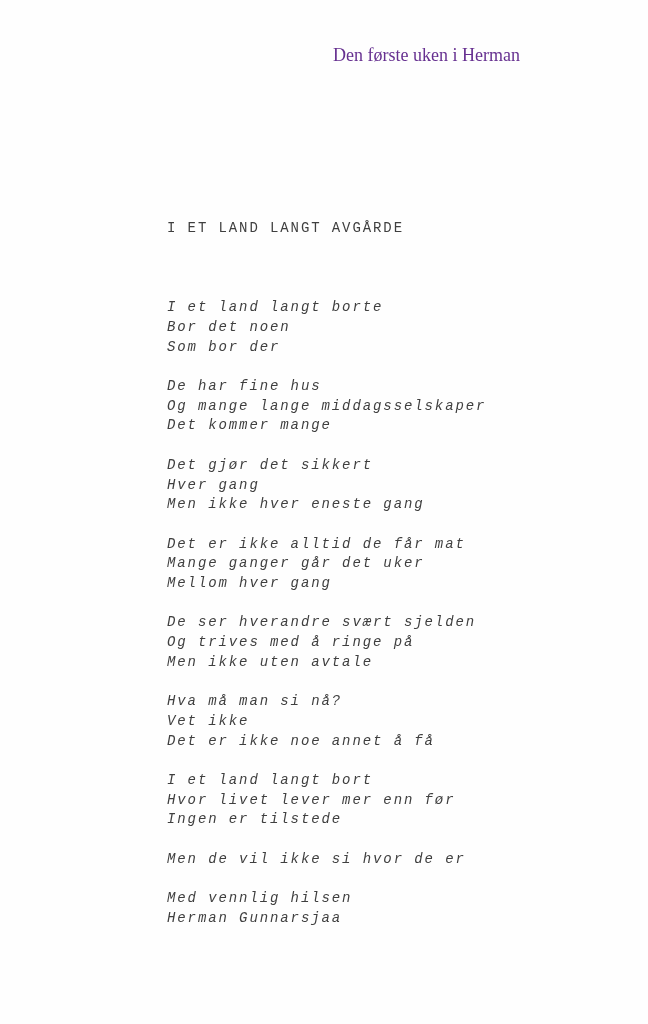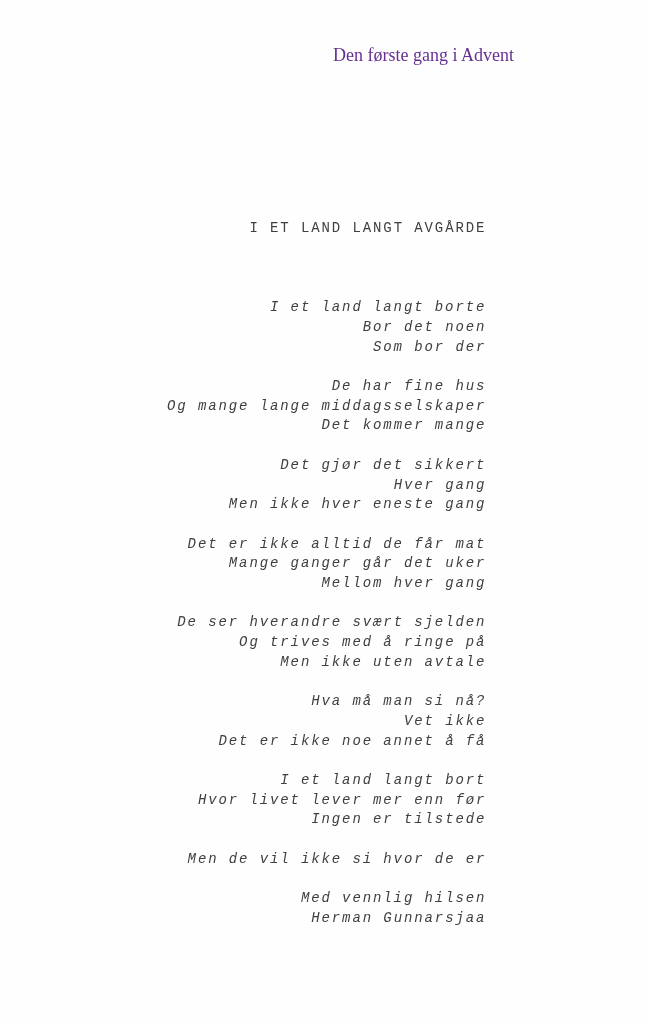--- a/index.html
+++ b/index.html
@@ -32,21 +32,20 @@
   .poem {
     position: absolute;
     left: 167px;
     top: 180px;
     font-family: "Liberation Mono", "DejaVu Sans Mono", monospace;
     font-size: 14px;
     letter-spacing: 1.9px;
     line-height: 19.7px;
     color: #3f3f3f;
     white-space: pre;
-    text-align: right;
   }
   .poem-title {
     margin: 0 0 19.7px 0;
     font-weight: normal;
     font-size: 14px;
     letter-spacing: 1.9px;
     line-height: 19.7px;
   }
   .stanza {
     margin: 0 0 19.7px 0;
@@ -57,20 +56,20 @@
   .poem-line {
     min-height: 19.7px;
     font-style: italic;
   }
 </style>
 </head>
 <body>
 
 <div class="page">
 
-  <div class="doc-header">Den første gang i Advent</div>
+  <div class="doc-header">Den første uken i Herman</div>
 
   <div class="poem">
     <h1 class="poem-title">I ET LAND LANGT AVGÅRDE</h1>
     <div id="stanzas"><div class="stanza"><div class="poem-line">I et land langt borte</div><div class="poem-line">Bor det noen</div><div class="poem-line">Som bor der</div></div><div class="stanza"><div class="poem-line">De har fine hus</div><div class="poem-line">Og mange lange middagsselskaper</div><div class="poem-line">Det kommer mange</div></div><div class="stanza"><div class="poem-line">Det gjør det sikkert</div><div class="poem-line">Hver gang</div><div class="poem-line">Men ikke hver eneste gang</div></div><div class="stanza"><div class="poem-line">Det er ikke alltid de får mat</div><div class="poem-line">Mange ganger går det uker</div><div class="poem-line">Mellom hver gang</div></div><div class="stanza"><div class="poem-line">De ser hverandre svært sjelden</div><div class="poem-line">Og trives med å ringe på</div><div class="poem-line">Men ikke uten avtale</div></div><div class="stanza"><div class="poem-line">Hva må man si nå?</div><div class="poem-line">Vet ikke</div><div class="poem-line">Det er ikke noe annet å få</div></div><div class="stanza"><div class="poem-line">I et land langt bort</div><div class="poem-line">Hvor livet lever mer enn før</div><div class="poem-line">Ingen er tilstede</div></div><div class="stanza"><div class="poem-line">Men de vil ikke si hvor de er</div></div><div class="stanza"><div class="poem-line">Med vennlig hilsen</div><div class="poem-line">Herman Gunnarsjaa</div></div></div>
   </div>
 
 </div>
 
 </body></html>

